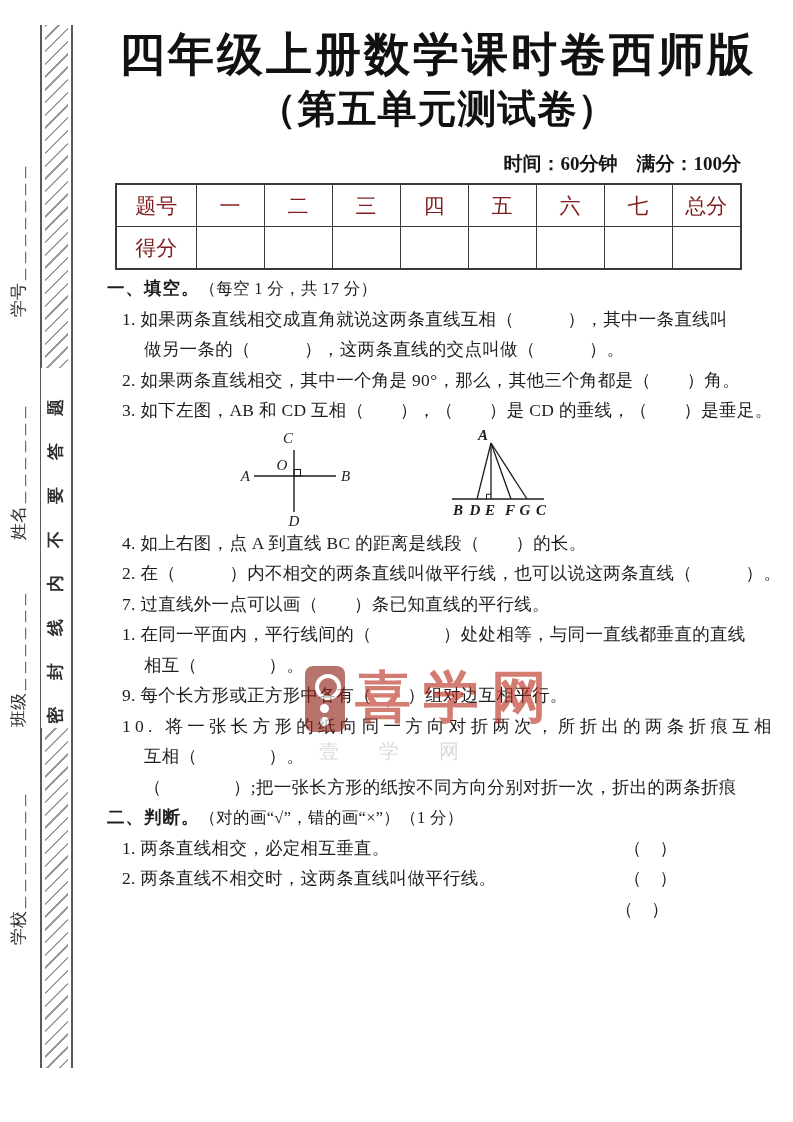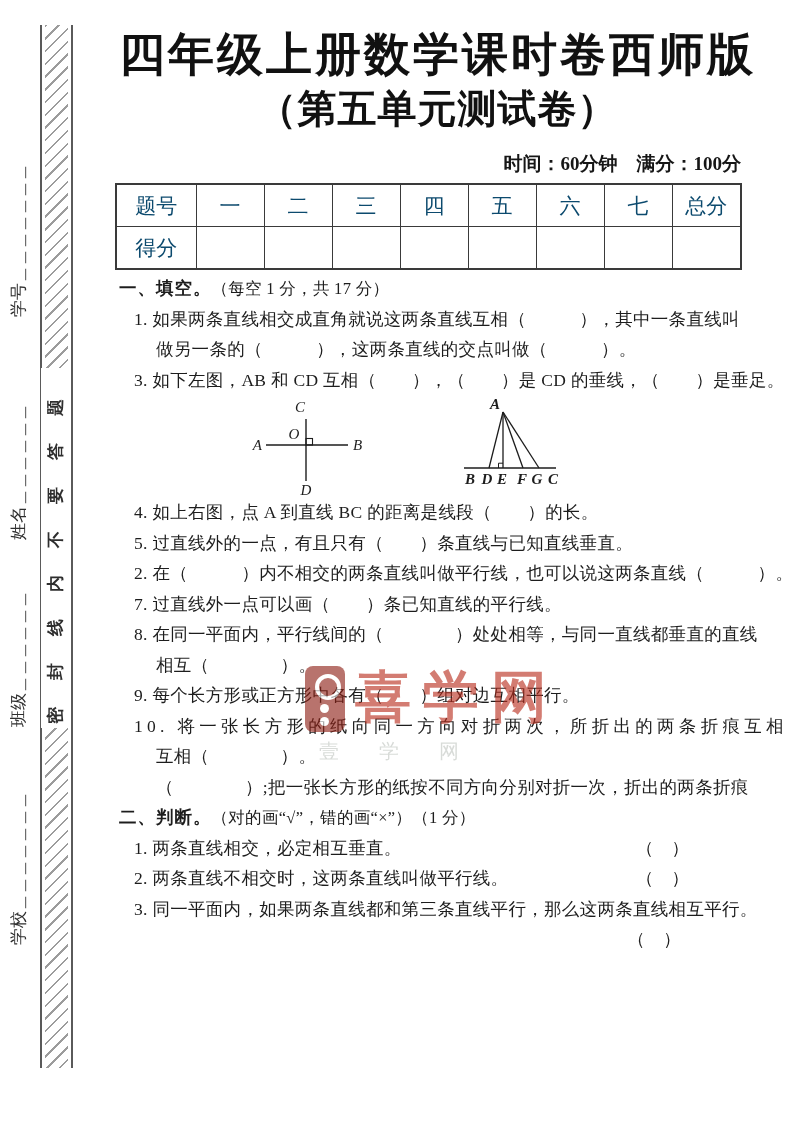--- a/index.html
+++ b/index.html
@@ -46,25 +46,25 @@
     text-align:right;padding-right:34px;
     font-family:Liberation Serif, serif;font-weight:600;font-size:19px;color:#161616;
   }
   
   #score-table{
     position:absolute;top:183px;left:15px;width:625px;
     border-collapse:collapse;table-layout:fixed;
   }
   #score-table th,#score-table td{
     border:1.6px solid #3a3a3a;height:39px;text-align:center;vertical-align:middle;
-    font-weight:normal;font-size:21px;font-family:"Liberation Serif",serif;color:#0c4a6e;
+    font-weight:normal;font-size:21px;font-family:"Liberation Serif",serif;color:#7f1d1d;
   }
   #score-table{border:2.2px solid #3a3a3a;}
   
-  #bodyflow{position:absolute;top:273px;left:16px;width:675px;font-size:17.5px;color:#1d1d1d;}
+  #bodyflow{position:absolute;top:273px;left:4px;width:675px;font-size:17.5px;color:#1d1d1d;}
   .line{height:30.5px;line-height:30.5px;white-space:nowrap;letter-spacing:0.3px;}
   .sech{padding-left:3px;}
   .sech b{font-family:"Liberation Sans",sans-serif;font-weight:bold;letter-spacing:1px;}
   .sech span{font-size:16.5px;}
   .q{padding-left:18px;}
   .cont{padding-left:40px;}
   .spread{letter-spacing:4.3px;}
   .judge{position:relative;}
   .judge .ans{position:absolute;left:520px;top:0;}
   .ansline{text-align:right;padding-right:110px;}
@@ -149,20 +149,21 @@
     </table>
 
   <div id="bodyflow">
 
     <div class="line sech">
       <b>一、填空。</b><span>（每空 1 分，共 17 分）</span>
     </div>
 
     <div class="line q">1. 如果两条直线相交成直角就说这两条直线互相（　　　），其中一条直线叫</div>
     <div class="line cont">做另一条的（　　　），这两条直线的交点叫做（　　　）。</div>
+    <div class="line q">2. 如果两条直线相交，其中一个角是 90°，那么，其他三个角都是（　　）角。</div>
     <div class="line q">3. 如下左图，AB 和 CD 互相（　　），（　　）是 CD 的垂线，（　　）是垂足。</div>
 
     <div id="figures">
       <svg id="fig-left" width="150" height="102" viewBox="0 0 150 102">
         <line x1="30" y1="50" x2="112" y2="50" stroke="#1d1d1d" stroke-width="1.4"></line>
         <line x1="70" y1="24" x2="70" y2="86" stroke="#1d1d1d" stroke-width="1.4"></line>
         <rect x="70" y="43.5" width="6.5" height="6.5" fill="none" stroke="#1d1d1d" stroke-width="1.1"></rect>
         <text x="64" y="17" text-anchor="middle">C</text>
         <text x="70" y="100" text-anchor="middle">D</text>
         <text x="26" y="55" text-anchor="end">A</text>
@@ -181,43 +182,41 @@
         <text x="16" y="89" text-anchor="middle" font-weight="bold">B</text>
         <text x="33" y="89" text-anchor="middle" font-weight="bold">D</text>
         <text x="48" y="89" text-anchor="middle" font-weight="bold">E</text>
         <text x="68" y="89" text-anchor="middle" font-weight="bold">F</text>
         <text x="83" y="89" text-anchor="middle" font-weight="bold">G</text>
         <text x="99" y="89" text-anchor="middle" font-weight="bold">C</text>
       </svg>
     </div>
 
     <div class="line q">4. 如上右图，点 A 到直线 BC 的距离是线段（　　）的长。</div>
-    <div class="line q">5. 过直线外的一点，有且只有（　　）条直线与已知直线垂直。</div>
     <div class="line q">2. 在（　　　）内不相交的两条直线叫做平行线，也可以说这两条直线（　　　）。</div>
     <div class="line q">7. 过直线外一点可以画（　　）条已知直线的平行线。</div>
-    <div class="line q">8. 在同一平面内，平行线间的（　　　　）处处相等，与同一直线都垂直的直线</div>
+    <div class="line q">1. 在同一平面内，平行线间的（　　　　）处处相等，与同一直线都垂直的直线</div>
     <div class="line cont">相互（　　　　）。</div>
     <div class="line q">9. 每个长方形或正方形中各有（　　）组对边互相平行。</div>
     <div class="line q spread">10. 将一张长方形的纸向同一方向对折两次，所折出的两条折痕互相</div>
     <div class="line cont">互相（　　　　）。</div>
     <div class="line cont">（　　　　）;把一张长方形的纸按不同方向分别对折一次，折出的两条折痕</div>
 
     <div class="line sech">
       <b>二、判断。</b><span>（对的画“√”，错的画“×”）（1 分）</span>
     </div>
 
     <div class="line q judge">
       <span>1. 两条直线相交，必定相互垂直。</span>
       <span class="ans">（　）</span>
     </div>
     <div class="line q judge">
       <span>2. 两条直线不相交时，这两条直线叫做平行线。</span>
       <span class="ans">（　）</span>
     </div>
-    <div class="line q">3. 同一平面内，如果两条直线都和第三条直线平行，那么这两条直线相互平行。</div>
     <div class="line ansline">（　）</div>
 
   </div>
 </div>
 
 <div id="watermark">
   <div id="wm-logo">
     <div class="head"></div>
     <div class="dot1"></div>
     <div class="dot2"></div>

